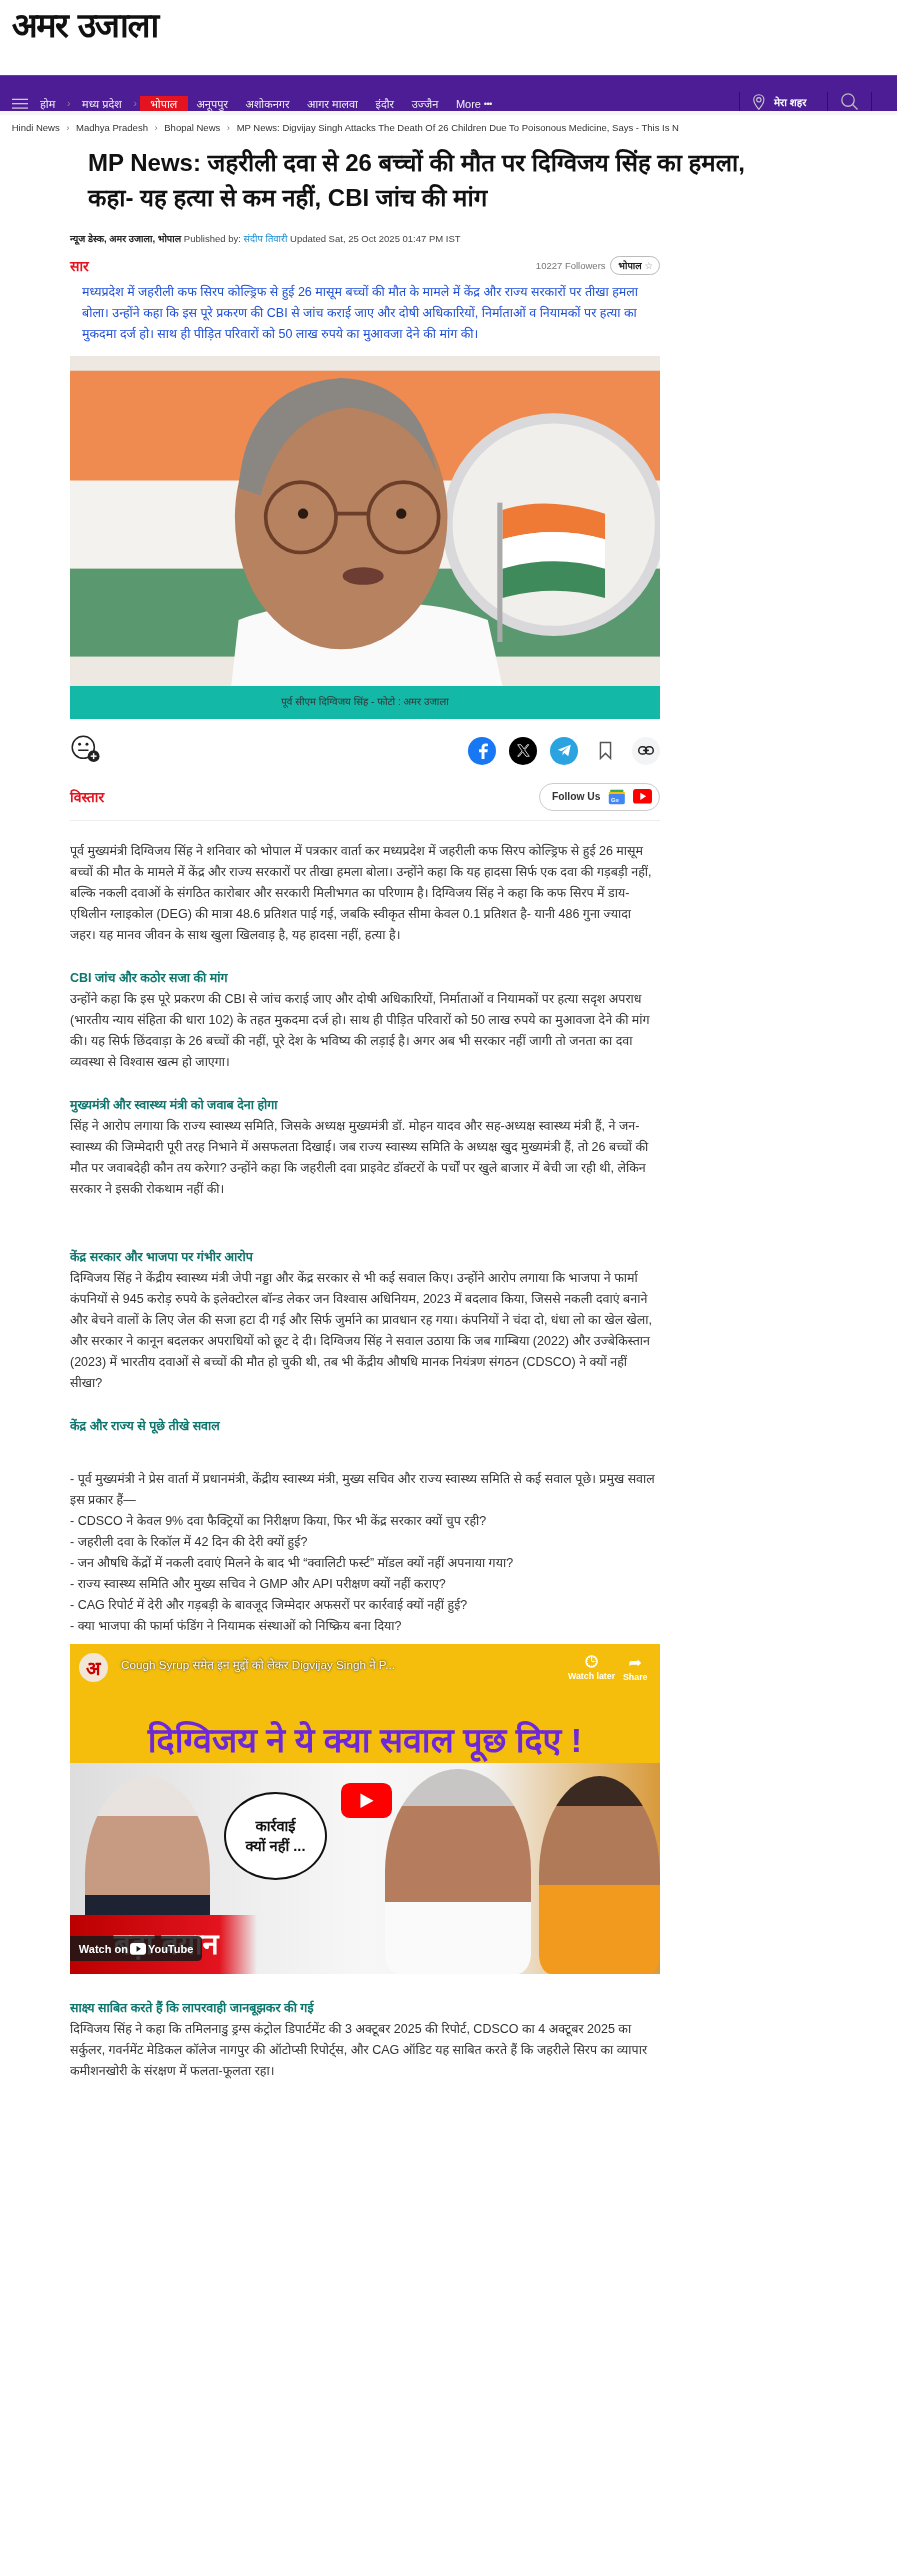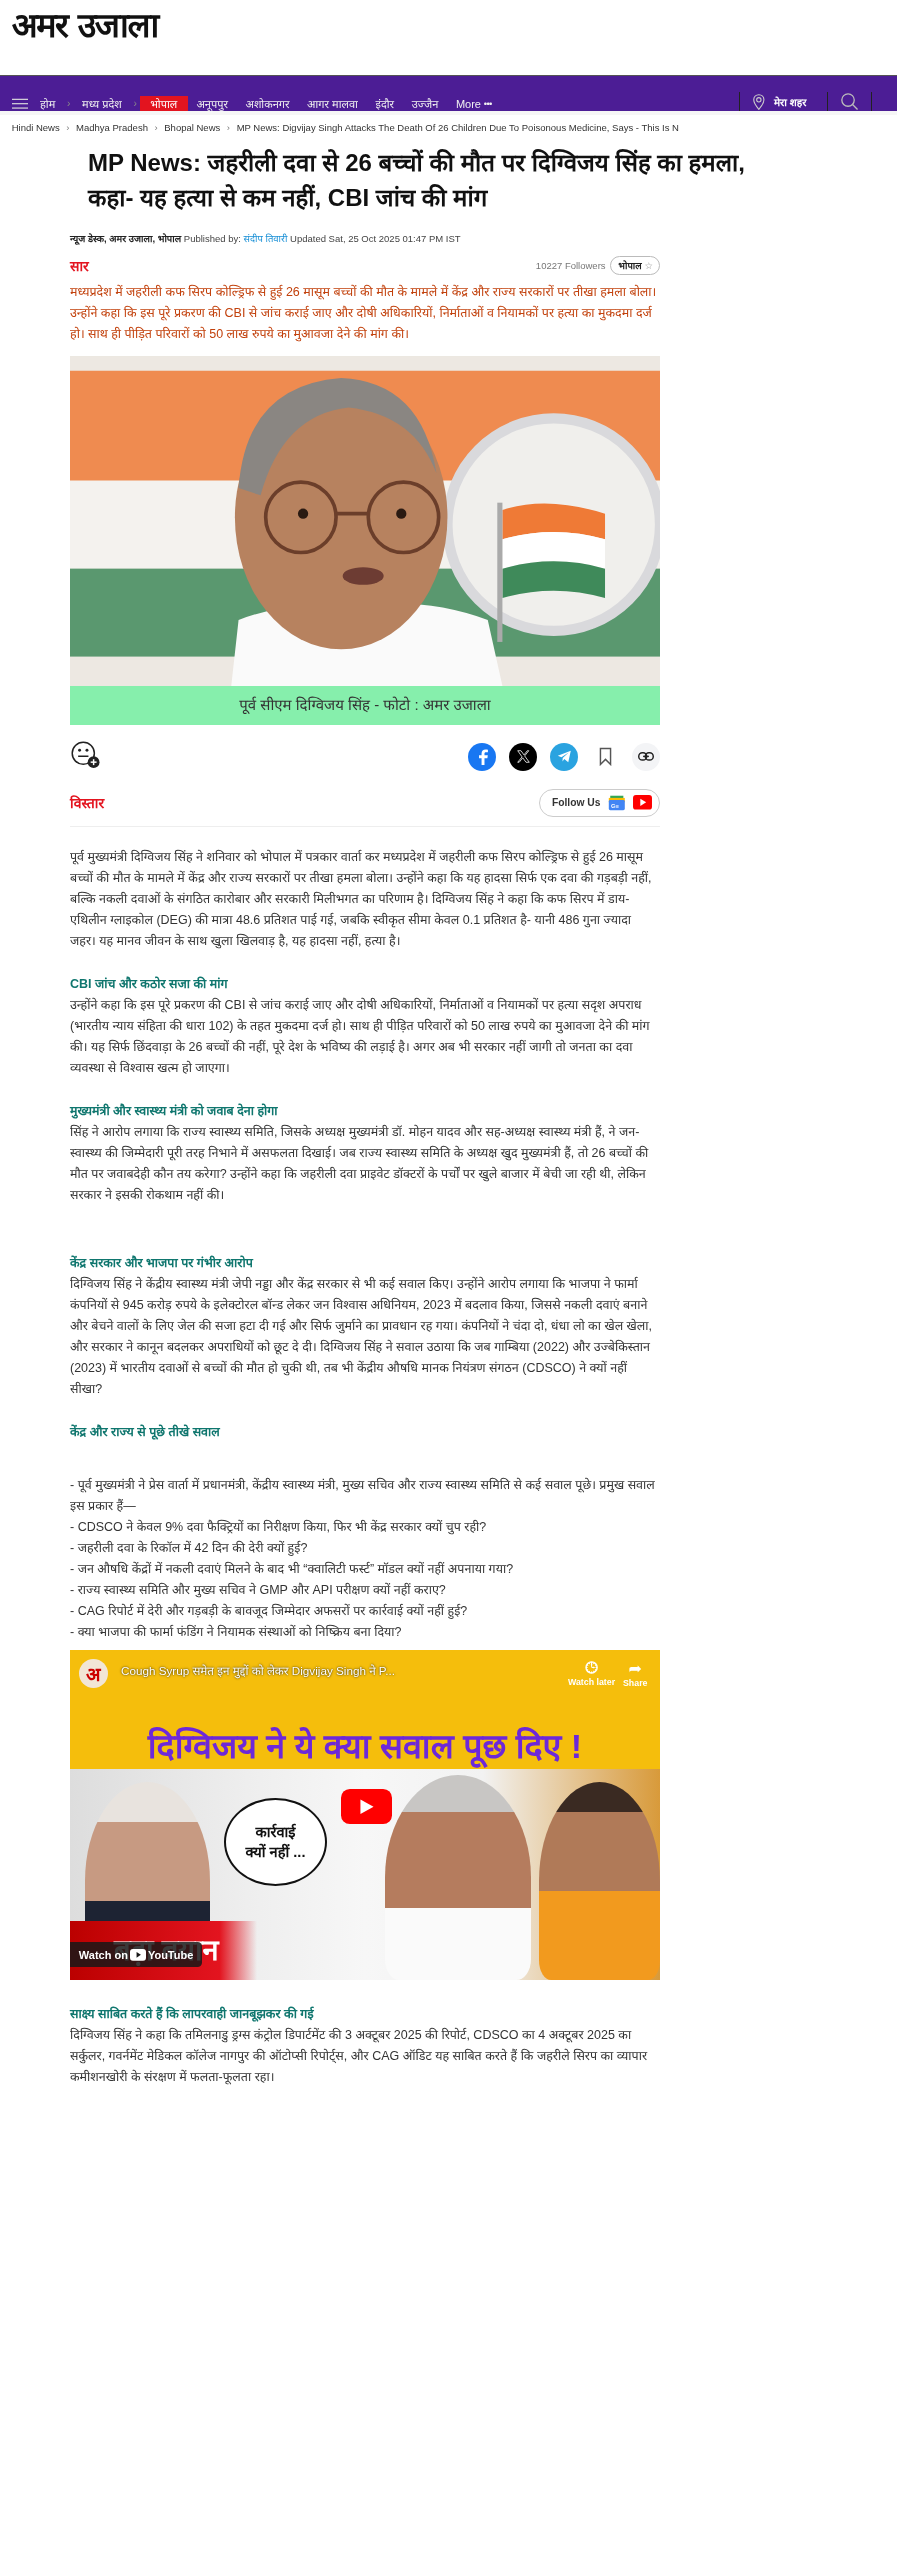--- a/index.html
+++ b/index.html
@@ -39,24 +39,24 @@
     .byline b { color: #222; }
     .byline .author { color: #1a90d6; cursor: pointer; }
 
     .content { width: 590px; margin-left: 70px; }
 
     .section-head { display: flex; justify-content: space-between; align-items: center; margin-top: 10.3px; }
     .section-title { color: #e3141f; font-weight: bold; font-size: 14px; }
     .followers { display: flex; align-items: center; gap: 4.4px; font-size: 9.5px; color: #777; }
     .follow-chip { border: 0.7px solid #bbb; border-radius: 11.7px; padding: 2.2px 5.9px 2.2px 7.3px; font-size: 9.5px; color: #222; font-weight: bold; display: flex; align-items: center; gap: 2.9px; cursor: pointer; }
 
-    .summary { margin-top: 7.3px; font-size: 12.5px; line-height: 21px; color: #c2410c; }
+    .summary { margin-top: 7.3px; font-size: 12.5px; line-height: 21px; color: #1d4ed8; margin-left: 12px; }
 
     .hero { margin-top: 10.3px; width: 590px; height: 330px; position: relative; overflow: hidden; background: #e8e3dc; }
-    .caption { background: #86efac; text-align: center; font-size: 15px; color: #333; padding: 8.8px 0 10.3px; }
+    .caption { background: #14b8a6; text-align: center; font-size: 10px; color: #333; padding: 8.8px 0 10.3px; }
 
     .share-row { display: flex; justify-content: space-between; align-items: center; margin-top: 16px; height: 32px; }
     .share-icons { display: flex; align-items: center; gap: 13px; }
     .share-icons .ic { width: 28px; height: 28px; border-radius: 50%; display: flex; align-items: center; justify-content: center; cursor: pointer; }
 
     .vistaar-head { display: flex; justify-content: space-between; align-items: center; margin-top: 16px; padding-bottom: 8.8px; border-bottom: 1.5px solid #eee; }
     .follow-us { border: 0.7px solid #ccc; border-radius: 16px; padding: 5.1px 7.3px 5.1px 11.7px; display: flex; align-items: center; gap: 7.3px; font-weight: bold; font-size: 10.3px; color: #333; cursor: pointer; }
 
     .body-text { font-size: 12.5px; line-height: 21px; color: #333; }
     .p1 { margin-top: 20.5px; }

